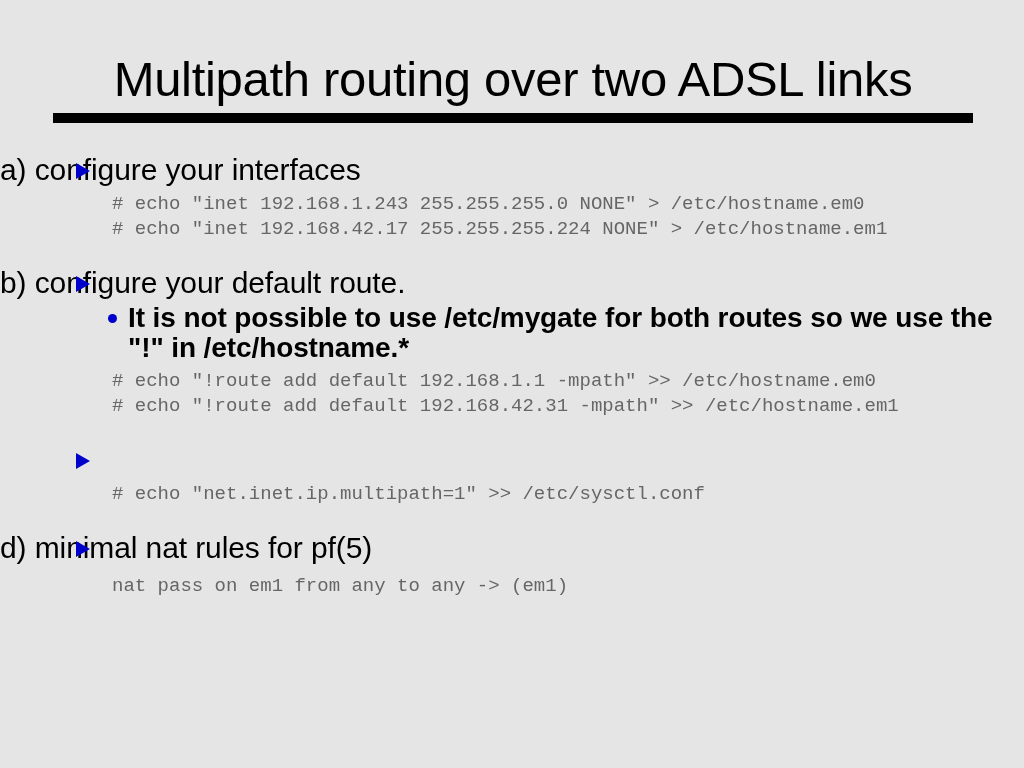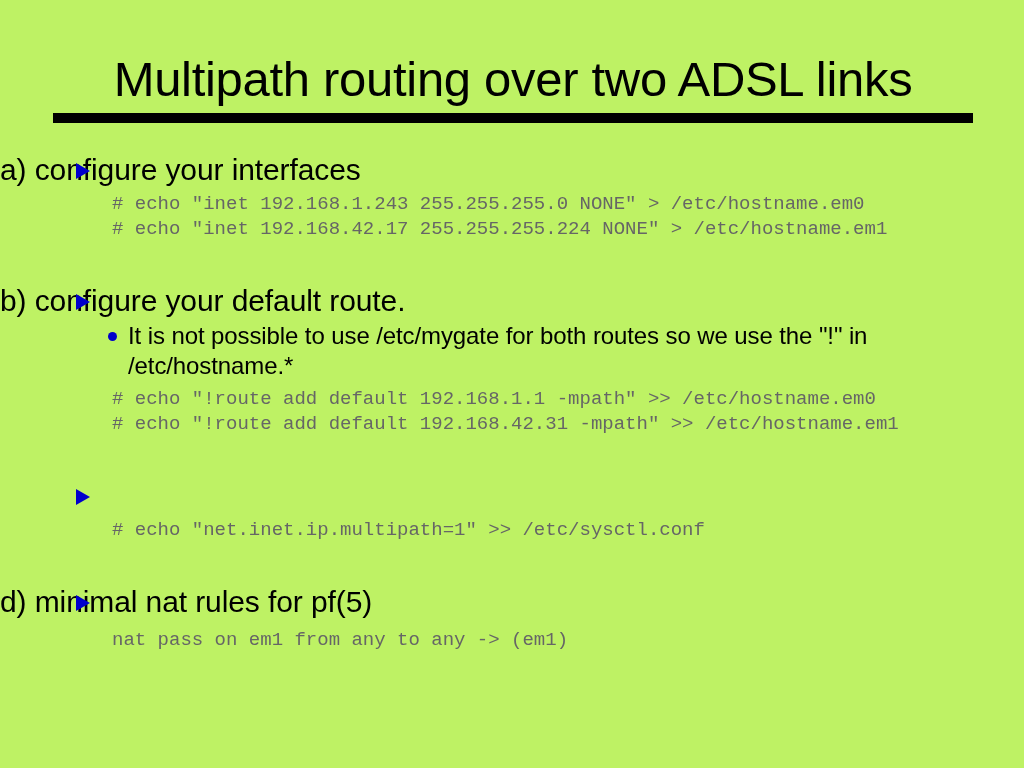--- a/index.html
+++ b/index.html
@@ -12,21 +12,21 @@
     height: 768px;
     background: #ffffff;
     font-family: "DejaVu Sans", sans-serif;
     overflow: hidden;
   }
 
   .slide {
     position: relative;
     width: 1024px;
     height: 768px;
-    background: #bef264;
+    background: #e5e5e5;
   }
 
   
   .title-block {
     position: absolute;
     left: 53px;
     top: 50px;
     width: 920px;
   }
   .slide-title {
@@ -51,21 +51,21 @@
     position: absolute;
     left: 0;
     top: 152px;
     width: 1024px;
   }
 
   .section {
     position: relative;
   }
   .section + .section {
-    margin-top: 41px;
+    margin-top: 23px;
   }
 
   
   .bullet-row {
     position: relative;
     min-height: 34px;
   }
   .tri-bullet {
     position: absolute;
     left: 76px;
@@ -95,22 +95,22 @@
     position: absolute;
     left: 108px;
     top: 11px;
     width: 9px;
     height: 9px;
     border-radius: 50%;
     background: #0000cc;
   }
   .sub-text {
     font-family: "Liberation Sans", sans-serif;
-    font-size: 24px;
-    font-weight: 400;
+    font-size: 28px;
+    font-weight: 700;
     line-height: 30px;
     color: #000000;
     letter-spacing: -0.1px;
   }
 
   
   .code-block {
     margin-top: 4px;
     padding-left: 112px;
   }

